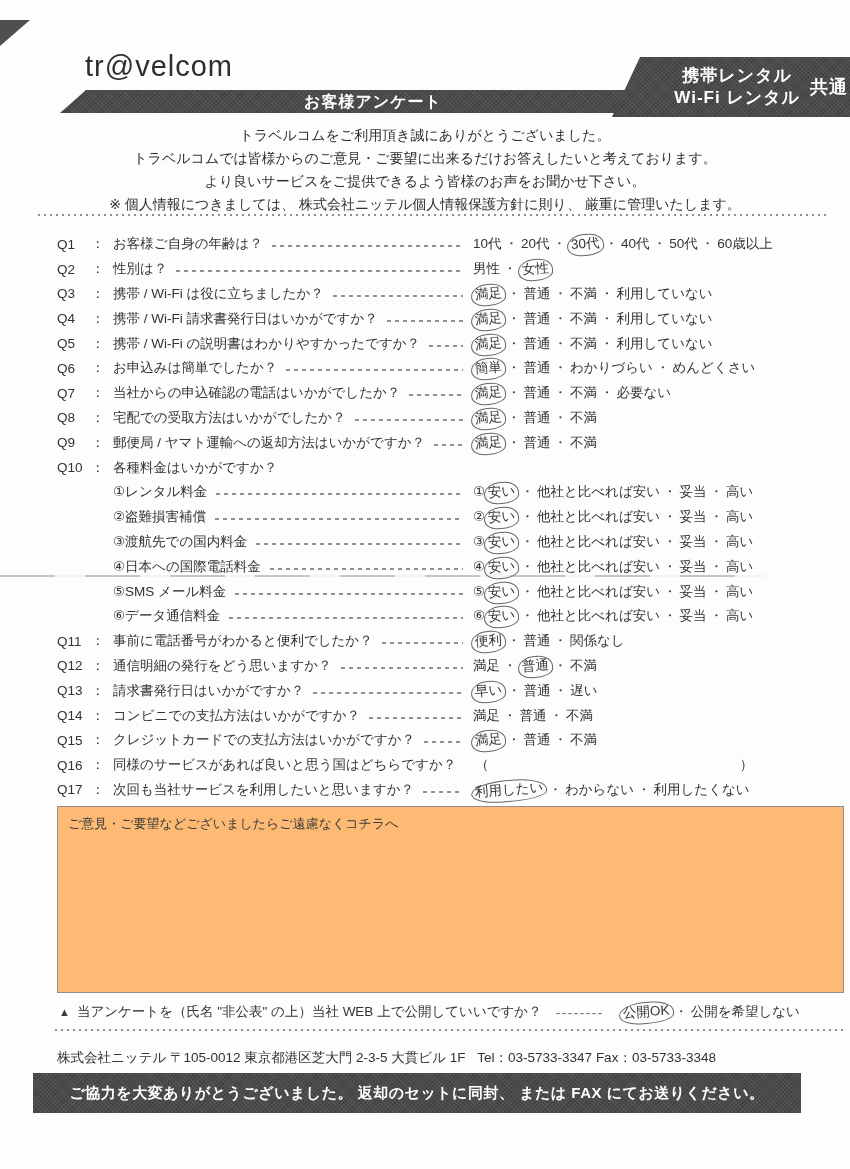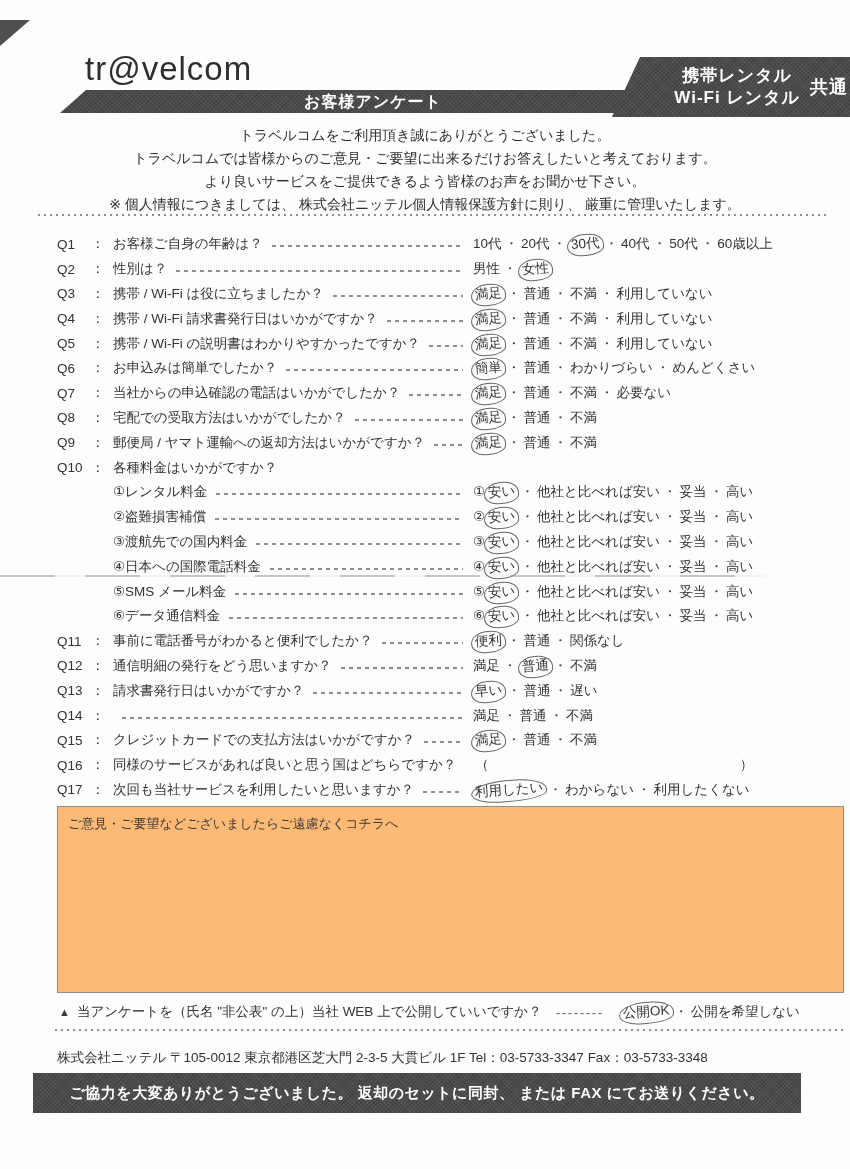--- a/index.html
+++ b/index.html
@@ -6,21 +6,21 @@
   .page{
     position:relative;width:850px;height:1169px;background:#fdfdfd;overflow:hidden;
     font-family:"Liberation Sans","DejaVu Sans",sans-serif;color:#3a3a3a;
   }
   
   .corner-artifact{
     position:absolute;left:0;top:20px;width:30px;height:26px;background:#4f4f52;
     clip-path:polygon(0 0,100% 0,0 100%);
   }
   .logo{
-    position:absolute;left:85px;top:50px;font-size:33px;font-weight:400;color:#2e2e2e;
+    position:absolute;left:85px;top:50px;font-size:29px;font-weight:400;color:#2e2e2e;
     letter-spacing:1px;
   }
   .tex{
     background-color:#4b4b4e;
     background-image:
       repeating-linear-gradient(45deg,rgba(255,255,255,.06) 0 1px,transparent 1px 3px),
       repeating-linear-gradient(-45deg,rgba(0,0,0,.14) 0 1px,transparent 1px 3px);
   }
   .band{
     position:absolute;left:60px;top:90px;width:790px;height:23px;
@@ -73,21 +73,21 @@
   
   .publish-row{position:absolute;left:59px;top:1003px;display:flex;align-items:center;
     font-size:13.5px;color:#333;white-space:nowrap;}
   .tri{font-size:11px;margin-right:7px;color:#3a3a3a;}
   .pub-dashes{letter-spacing:1.5px;color:#666;margin:0 17px 0 14px;}
   
   .company-row{position:absolute;left:57px;top:1049px;font-size:13.5px;color:#333;white-space:nowrap;}
   .company-row span{margin-right:0;}
   .company-name{margin-right:28px;}
   .company-address{margin-right:26px;}
-  .company-tel{margin-right:26px;}
+  .company-tel{margin-right:26px;margin-left:8px;}
   .footer-band{position:absolute;left:33px;top:1073px;width:768px;height:40px;
     display:flex;align-items:center;justify-content:center;}
   .footer-band span{color:#fff;font-size:15px;font-weight:bold;letter-spacing:.5px;}
 </style>
 </head>
 <body>
 
 <div class="page">
 
   <div class="corner-artifact"></div>
@@ -264,20 +264,21 @@
     <span class="q-label">Q13</span>
     <span class="q-colon">：</span>
     <span class="q-text">請求書発行日はいかがですか？</span>
     <span class="leader"></span>
     <span class="answer"><span class="opt circled">早い</span><span class="opt-sep">・</span><span class="opt">普通</span><span class="opt-sep">・</span><span class="opt">遅い</span></span>
   </div>
 
   <div class="q-row">
     <span class="q-label">Q14</span>
     <span class="q-colon">：</span>
+    <span class="q-text">コンビニでの支払方法はいかがですか？</span>
     <span class="leader"></span>
     <span class="answer"><span class="opt">満足</span><span class="opt-sep">・</span><span class="opt">普通</span><span class="opt-sep">・</span><span class="opt">不満</span></span>
   </div>
 
   <div class="q-row">
     <span class="q-label">Q15</span>
     <span class="q-colon">：</span>
     <span class="q-text">クレジットカードでの支払方法はいかがですか？</span>
     <span class="leader"></span>
     <span class="answer"><span class="opt circled">満足</span><span class="opt-sep">・</span><span class="opt">普通</span><span class="opt-sep">・</span><span class="opt">不満</span></span>

